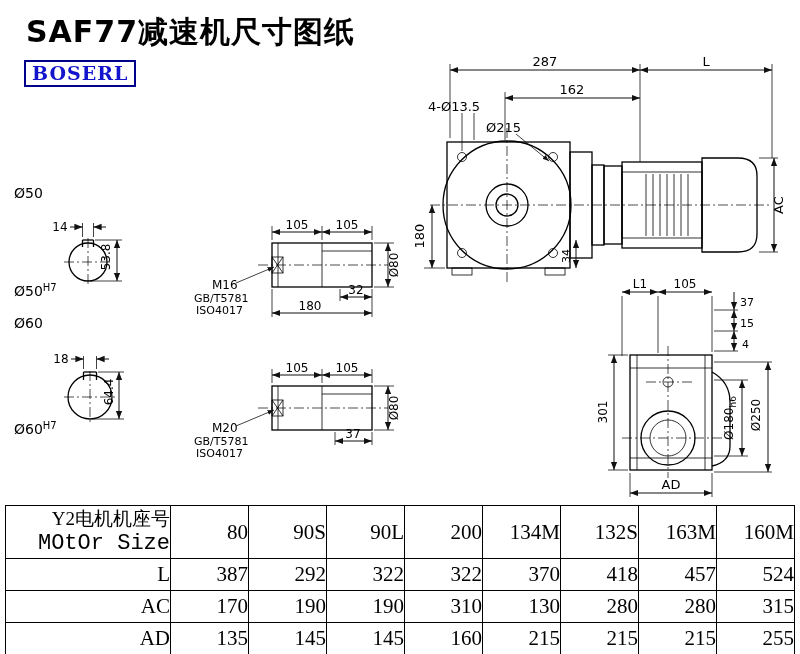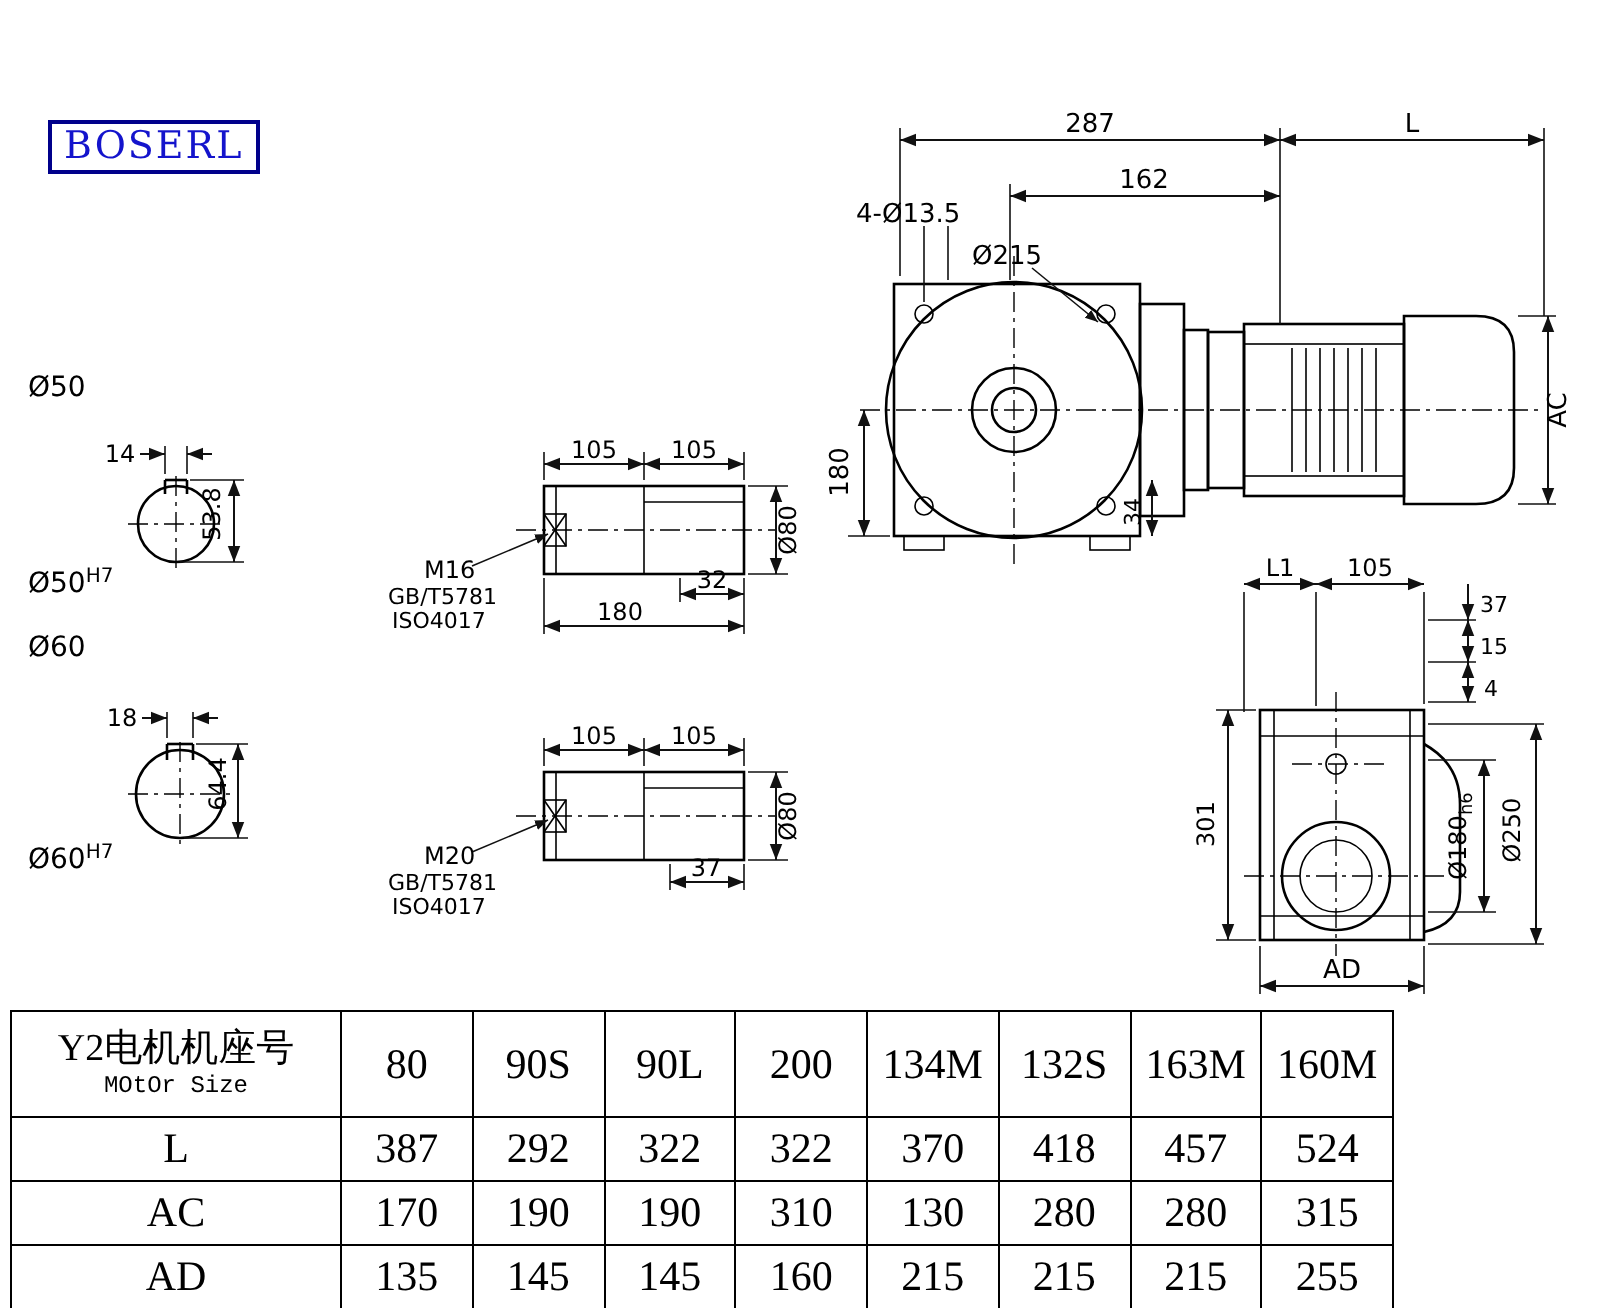--- a/index.html
+++ b/index.html
@@ -8,52 +8,53 @@
 
   .title {
     position:absolute; left:26px; top:12px;
     font-size:30px; font-weight:bold; color:#000;
     font-family:"DejaVu Sans", sans-serif; letter-spacing:1px; white-space:nowrap;
   }
   .logo {
     position:absolute; left:24px; top:60px;
     border:2px solid #00008b; padding:0 6px 1px 6px;
     color:#1414cc; font-family:"DejaVu Serif", serif;
-    font-size:19px; font-weight:normal; letter-spacing:1px; background:#fff;
+    font-size:19px; font-weight:bold; letter-spacing:1px; background:#fff;
   }
 
   svg.drawing { position:absolute; left:0; top:0; }
   svg .out  { stroke:#000; stroke-width:1.3; fill:none; }
   svg .thin { stroke:#000; stroke-width:0.8; fill:none; }
   svg .ext  { stroke:#111; stroke-width:0.8; fill:none; }
   svg .dim  { stroke:#111; stroke-width:1;   fill:none; }
   svg .cl   { stroke:#000; stroke-width:0.7; fill:none; stroke-dasharray:10 3 2 3; }
   svg text  { font-family:"DejaVu Sans", sans-serif; fill:#000; font-size:13px; }
   svg text.tm { text-anchor:middle; }
   svg text.s12 { font-size:12px; }
   svg text.s11 { font-size:11px; }
   svg text.s14 { font-size:14px; }
 
   table.dims {
-    position:absolute; left:5px; top:505px; width:692px; height:149px;
-    border-collapse:collapse; table-layout:fixed; text-align:center;
+    position:absolute; left:5px; top:505px; width:790px; height:149px;
+    border-collapse:collapse; table-layout:fixed; text-align:right;
     font-family:"Liberation Serif", serif; color:#000; background:#fff;
   }
   table.dims td { border:1px solid #000; font-size:21px; padding:0; vertical-align:middle; }
   table.dims col.c0 { width:165px; }
   table.dims tr.hrow { height:53px; }
   table.dims tr.vrow { height:32px; }
   .hcn { font-size:19px; line-height:1.25; }
-  .hen { font-size:12px; line-height:1.15; font-family:"Liberation Mono", monospace; }
+  .hen { font-size:22px; line-height:1.15; font-family:"Liberation Mono", monospace; }
 </style>
 </head>
 <body>
 
 <div class="page">
 
+  <h1 class="title">SAF77减速机尺寸图纸</h1>
   <div class="logo">
     <span>BOSERL</span>
   </div>
 
   <svg class="drawing" width="800" height="505" viewBox="0 0 800 505">
     <defs>
       <marker id="arr" viewBox="0 0 10 10" refX="9" refY="5" markerWidth="9" markerHeight="9" orient="auto-start-reverse">
         <path d="M0,1.5 L9,5 L0,8.5 z" fill="#111"></path>
       </marker>
     </defs>

